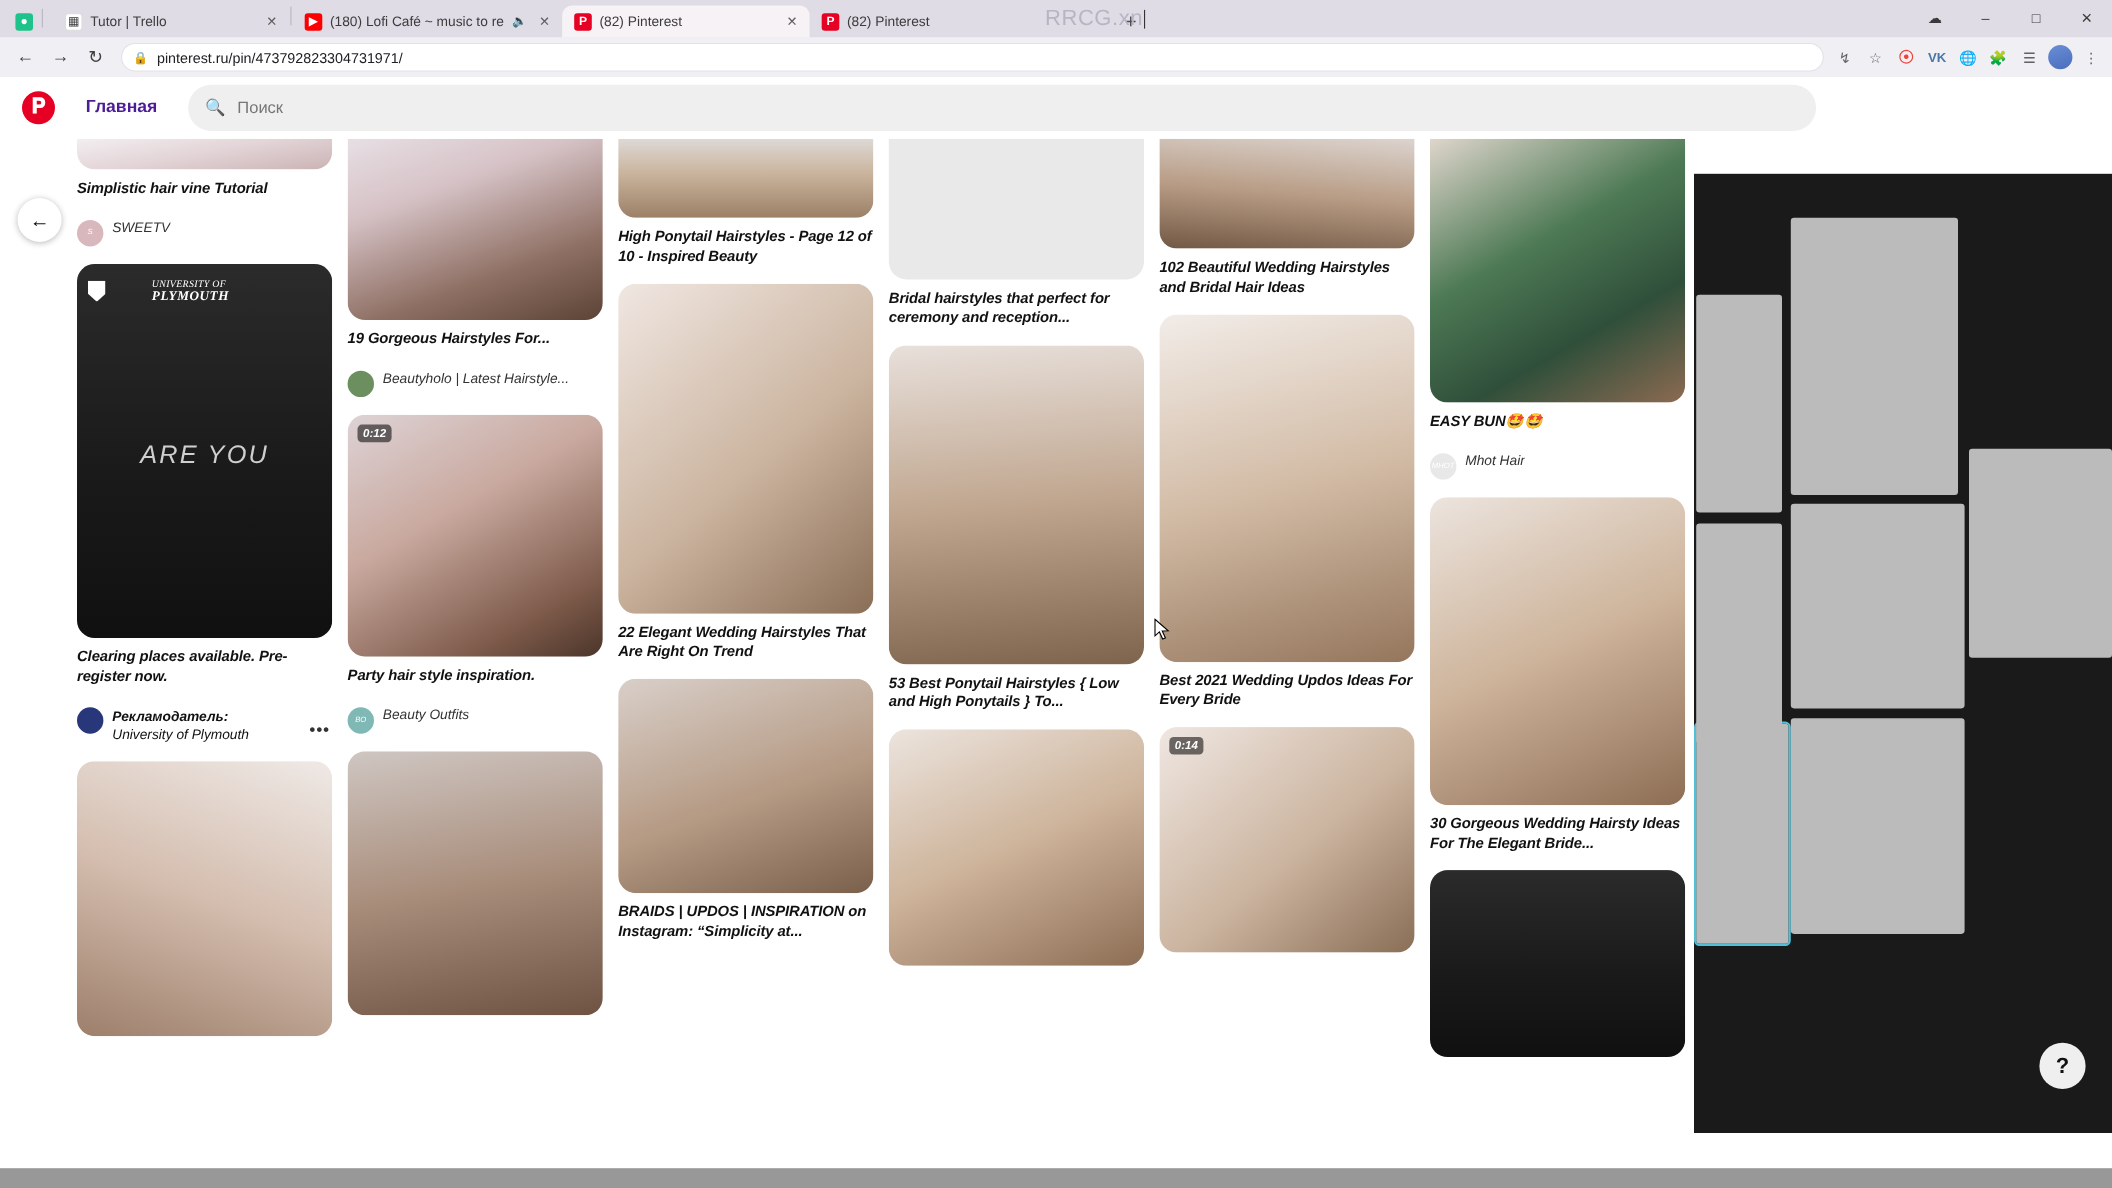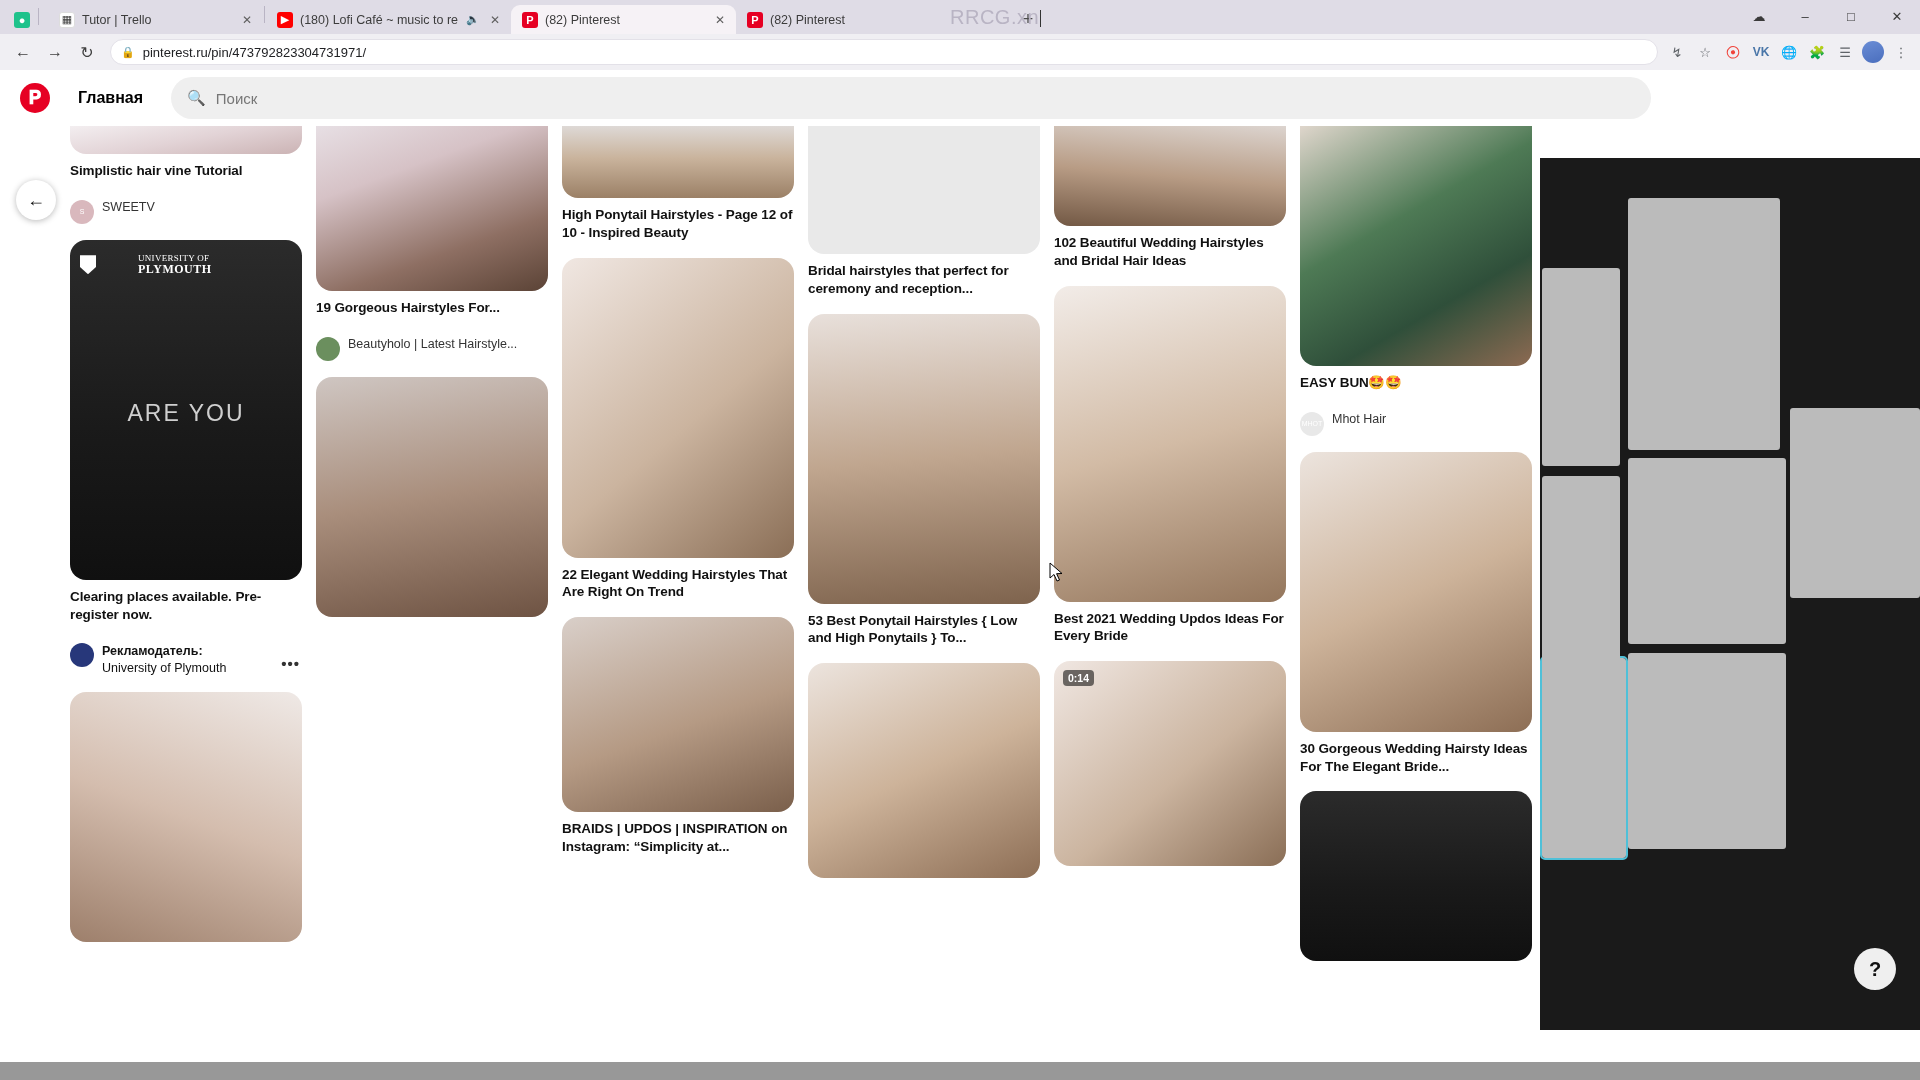--- a/index.html
+++ b/index.html
@@ -69,35 +69,35 @@
   .page { position:absolute; left:0; top:70px; width:1920px; height:960px;
      background:#fff; overflow:hidden; }
 
   .pheader {
     height: 56px; display:flex; align-items:center; gap:14px; padding: 0 20px;
     background:#fff; position:relative; z-index:5;
   }
   .plogo { width:30px; height:30px; border-radius:50%; background:#e60023; color:#fff;
      display:flex; align-items:center; justify-content:center; font-size:19px; font-weight:bold;
      font-family:"Liberation Serif", serif; }
-  .pnav { font-size:16px; font-weight:bold; color:#000000; padding: 8px 14px; border-radius:22px;}
+  .pnav { font-size:16px; font-weight:bold; color:#4c1d95; padding: 8px 14px; border-radius:22px;}
   .psearch { flex:1 1 auto; height:42px; background:#efefef; border-radius:22px;
      display:flex; align-items:center; padding:0 16px; gap:10px; max-width:1480px;}
   .psearch .sicon { font-size:15px; color:#5f5f5f; }
   .psearch .sph { font-size:15px; color:#767676; }
 
   .backbtn {
     position:absolute; left:16px; top:110px; width:40px; height:40px; border-radius:50%;
     background:#fff; box-shadow:0 1px 6px rgba(0,0,0,.28); display:flex;
     align-items:center; justify-content:center; font-size:18px; color:#111; z-index:8;
   }
 
   .grid { position:absolute; left:0; top:56px; width:1920px; height:904px;
      padding: 0 70px; overflow:hidden; }
-  .cols { display:flex; gap:14px; align-items:flex-start; }
+  .cols { display:flex; gap:14px; align-items:flex-start;font-style:italic; }
   .col { width:232px; flex:0 0 232px; display:flex; flex-direction:column; gap:16px; }
 
   .pin { width:232px; position:relative; }
   .pin .thumb { width:232px; border-radius:16px; overflow:hidden; position:relative;
      background:#e9e9e9; }
   .pin .title { font-size:13.5px; font-weight:bold; color:#111; line-height:1.32;
      margin-top:8px; letter-spacing:-0.1px; }
   .pin .byline { display:flex; align-items:flex-start; gap:8px; margin-top:20px; }
   .pin .av { width:24px; height:24px; border-radius:50%; flex:0 0 24px;
      display:flex; align-items:center; justify-content:center; font-size:7px;
@@ -277,20 +277,31 @@
               <div class="thumb" style="height: 165px; border-top-left-radius: 0px; border-top-right-radius: 0px;">
                 <div class="hp h1"></div>
               </div>
               <div class="title">19 Gorgeous Hairstyles For...</div>
               <div class="byline">
                 <span class="av" style="background:#6b8f5e;"></span>
                 <span class="bname">Beautyholo | Latest Hairstyle...</span>
               </div>
             </div>
             <div class="pin">
+              <div class="thumb" style="height: 220px;">
+                <div class="hp h2"></div>
+                <div class="vbadge">0:12</div>
+              </div>
+              <div class="title">Party hair style inspiration.</div>
+              <div class="byline">
+                <span class="av" style="background:#7fb8b5;">BO</span>
+                <span class="bname">Beauty Outfits</span>
+              </div>
+            </div>
+            <div class="pin">
               <div class="thumb" style="height: 240px;">
                 <div class="hp h5"></div>
               </div>
             </div>
           </div>
           <div class="col">
             <div class="pin">
               <div class="thumb" style="height: 72px; border-top-left-radius: 0px; border-top-right-radius: 0px;">
                 <div class="hp h3"></div>
               </div>

